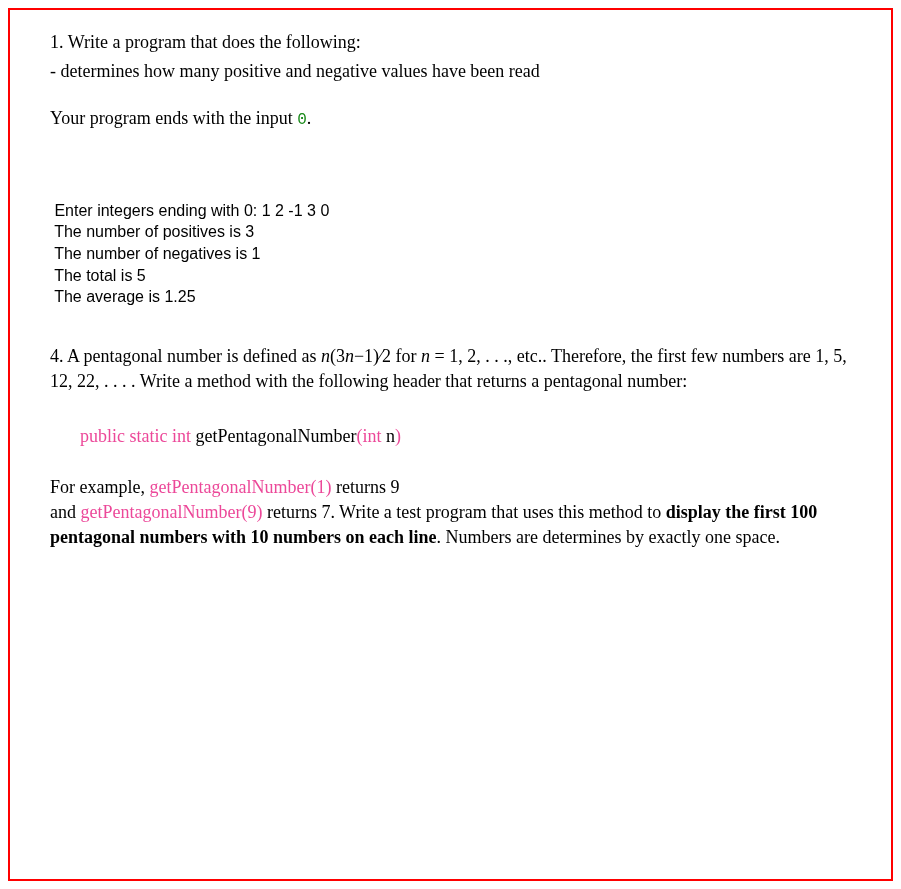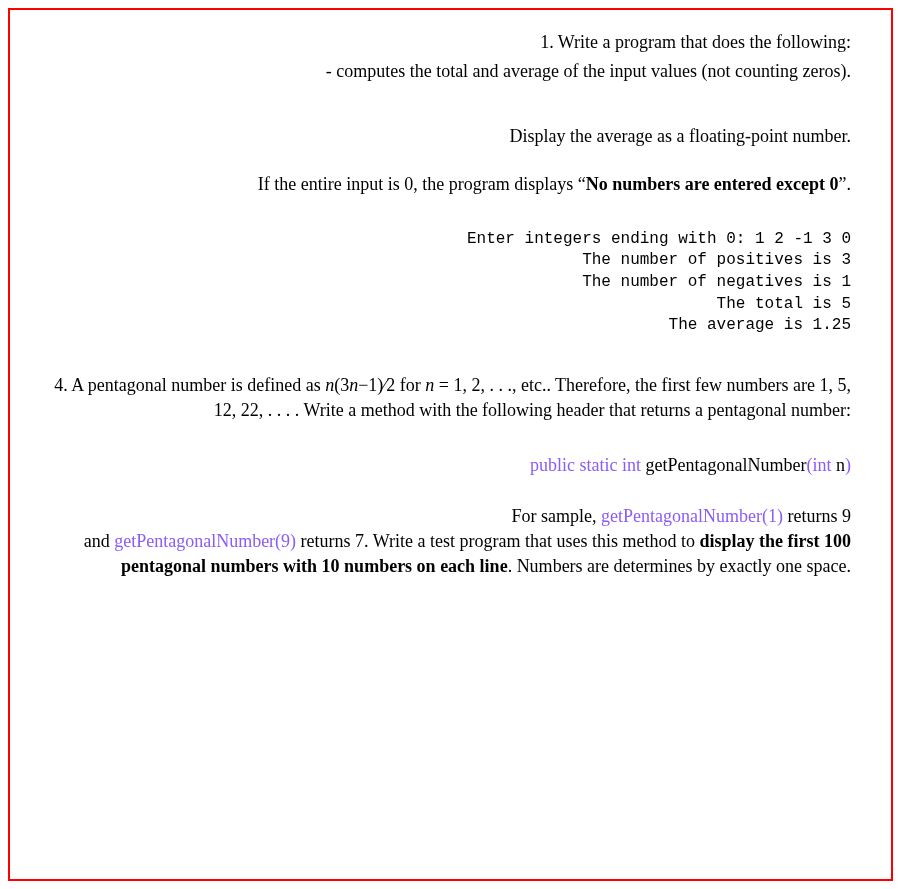--- a/index.html
+++ b/index.html
@@ -1,19 +1,18 @@
 <!DOCTYPE html>
 <html><head>
   <meta charset="utf-8">
   <style>
     * {
       margin: 0;
       padding: 0;
       box-sizing: border-box;
-      text-align: right;
     }
     body {
       width: 901px;
       height: 889px;
       background: white;
       font-family: "Times New Roman", Times, serif;
       font-size: 18px;
       color: #000;
       padding: 8px;
     }
@@ -28,64 +27,63 @@
       margin-bottom: 4px;
       line-height: 1.4;
     }
     .spacer {
       height: 18px;
     }
     .spacer-lg {
       height: 36px;
     }
     .green {
-      color: #8b5cf6;
+      color: #ec4899;
     }
     .bold {
       font-weight: bold;
     }
     .italic {
       font-style: italic;
     }
     .mono {
-      font-family: Liberation Mono, monospace;
+      font-family: Liberation Sans, sans-serif;
       font-size: 16px;
       white-space: pre;
       line-height: 1.35;
     }
     .code-zero {
       font-family: "Courier New", Courier, monospace;
       font-size: 16px;
       color: #1a8a1a;
     }
     .method-sig {
       margin-left: 30px;
       font-size: 18px;
     }
   </style>
 </head>
 <body>
 
 <div class="container">
 
   <div class="para">1. Write a program that does the following:</div>
-  <div class="para">- computes the total and average of the input values (not counting zeros).</div>
+  <div class="para">- determines how many positive and negative values have been read</div>
+
+  <div class="spacer"></div>
+
+  <div class="para">
+    <span>Your program ends with the input </span><span class="code-zero">0</span><span>.</span>
+  </div>
 
   <div class="spacer"></div>
 
 
   <div class="spacer"></div>
 
-  <div class="para">Display the average as a floating-point number.</div>
-
-  <div class="spacer"></div>
-
-  <div class="para">
-    <span> If the entire input is 0, the program displays “</span><span class="bold">No numbers are entered except 0</span><span>”.</span>
-  </div>
 
   <div class="spacer"></div>
 
 
   <div style="height:10px"></div>
 
   <div class="mono"><span> Enter integers ending with 0: 1 2 -1 3 0</span>
 <span> The number of positives is 3</span>
 <span> The number of negatives is 1</span>
 <span> The total is 5</span>
@@ -101,17 +99,17 @@
   <div style="height:10px"></div>
 
   <div class="method-sig">
     <span class="green">public static int</span><span> </span><span>getPentagonalNumber</span><span class="green">(</span><span class="green">int</span><span> </span><span>n</span><span class="green">)</span>
   </div>
 
   <div class="spacer"></div>
   <div style="height:10px"></div>
 
   <div class="para">
-    <span>For sample, </span><span class="green">getPentagonalNumber(1)</span><span> returns 9</span><br>
+    <span>For example, </span><span class="green">getPentagonalNumber(1)</span><span> returns 9</span><br>
     <span>and </span><span class="green">getPentagonalNumber(9)</span><span> returns 7. Write a test program that uses this method to </span><span class="bold">display the first 100 pentagonal numbers with 10 numbers on each line</span><span>. Numbers are determines by exactly one space.</span>
   </div>
 
 </div>
 
 </body></html>

